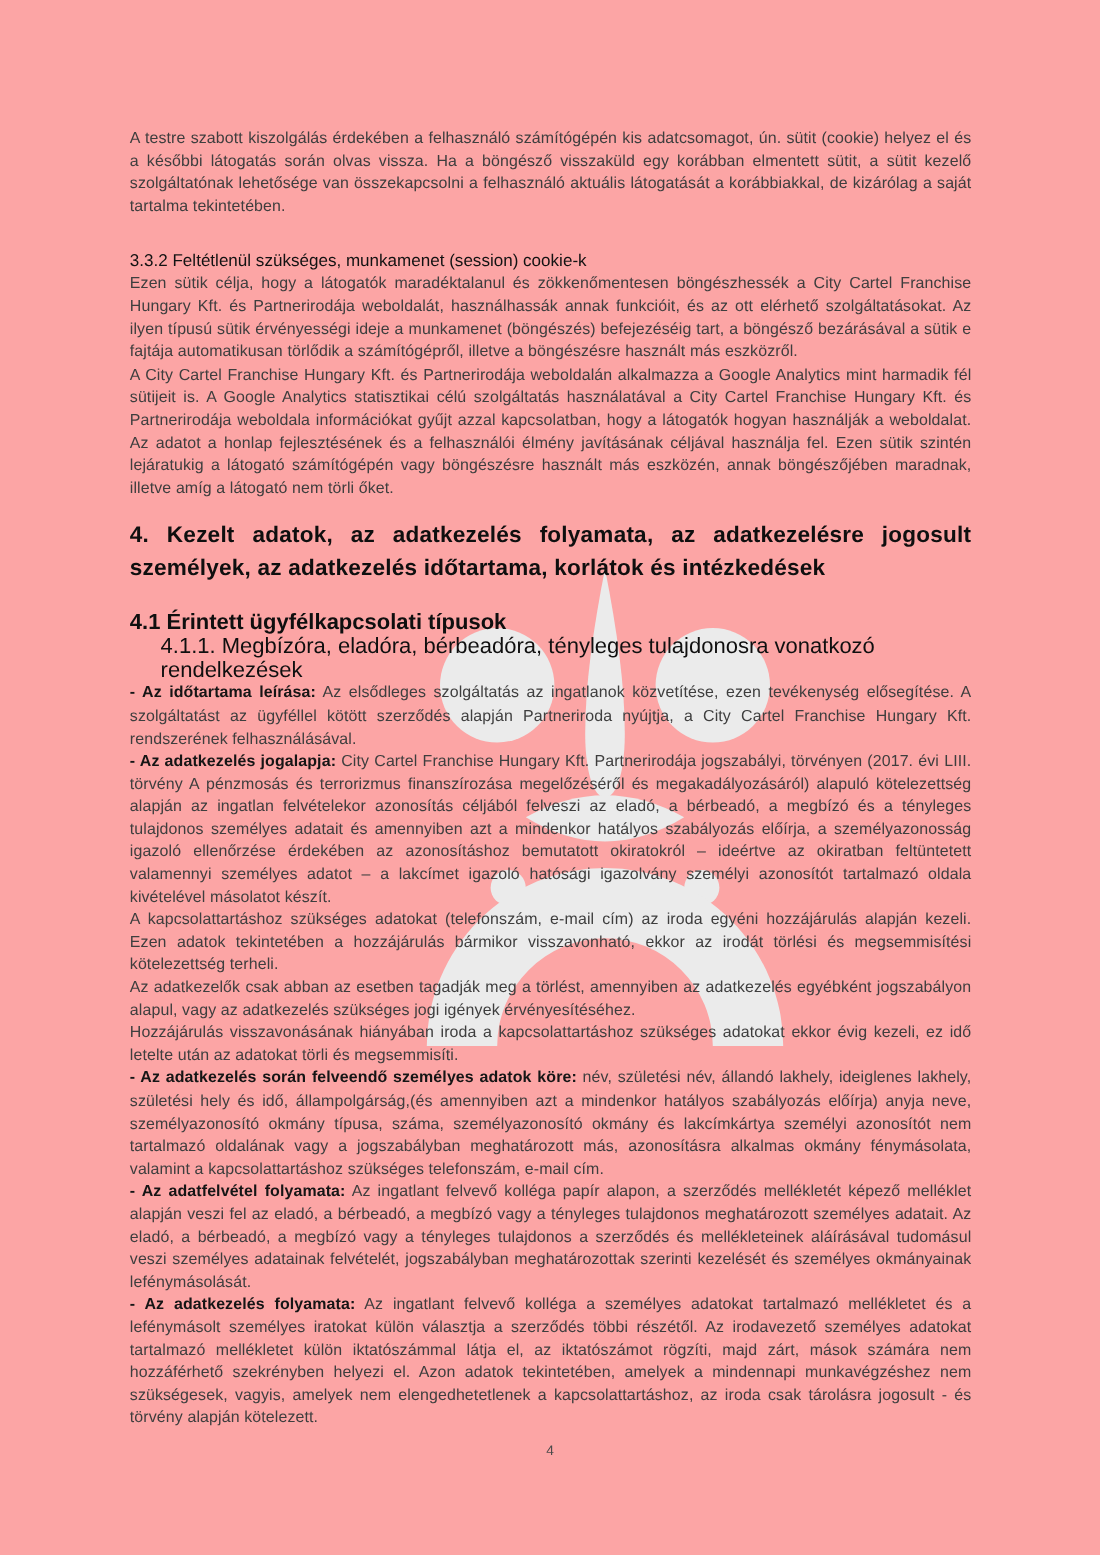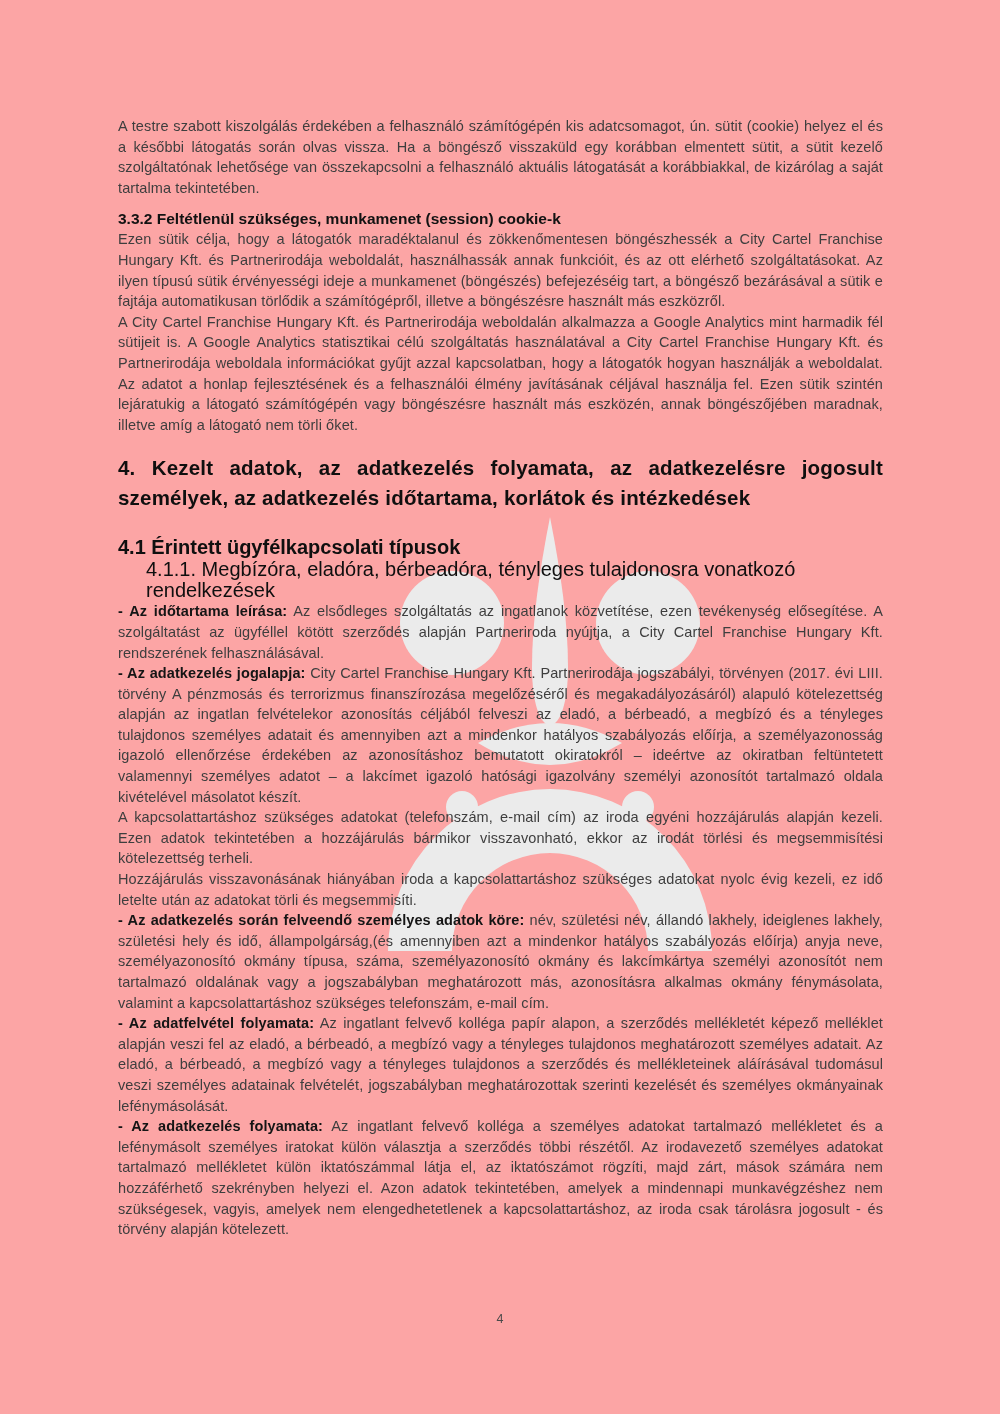--- a/index.html
+++ b/index.html
@@ -37,23 +37,23 @@
     letter-spacing: 0.1px;
     margin: 0;
   }
   p.body b {
     color: #151515;
     font-weight: 700;
   }
   h3.sub {
     font-size: 15.5px;
     line-height: 21px;
-    font-weight: 700;
+    font-weight: 400;
     color: #121212;
-    margin-top: 10px;
+    margin-top: 29px;
   }
   h1.main {
     font-size: 20.5px;
     line-height: 30px;
     font-weight: 700;
     color: #0f0f0f;
     text-align: justify;
     margin-top: 18px;
     letter-spacing: 0.2px;
   }
@@ -116,22 +116,23 @@
 
     <h2 class="lvl41">4.1 Érintett ügyfélkapcsolati típusok</h2>
     <h3 class="lvl411">4.1.1.  Megbízóra, eladóra, bérbeadóra, tényleges tulajdonosra vonatkozó rendelkezések</h3>
 
     <p class="body"><b>- Az időtartama leírása:</b><span> Az elsődleges szolgáltatás az ingatlanok közvetítése, ezen tevékenység elősegítése. A szolgáltatást az ügyféllel kötött szerződés alapján Partneriroda nyújtja, a City Cartel Franchise Hungary Kft. rendszerének felhasználásával.</span></p>
 
     <p class="body"><b>- Az adatkezelés jogalapja:</b><span> City Cartel Franchise Hungary Kft. Partnerirodája jogszabályi, törvényen (2017. évi LIII. törvény A pénzmosás és terrorizmus finanszírozása megelőzéséről és megakadályozásáról) alapuló kötelezettség alapján az ingatlan felvételekor azonosítás céljából felveszi az eladó, a bérbeadó, a megbízó és a tényleges tulajdonos személyes adatait és amennyiben azt a mindenkor hatályos szabályozás előírja, a személyazonosság igazoló ellenőrzése érdekében az azonosításhoz bemutatott okiratokról – ideértve az okiratban feltüntetett valamennyi személyes adatot – a lakcímet igazoló hatósági igazolvány személyi azonosítót tartalmazó oldala kivételével másolatot készít.</span></p>
 
     <p class="body"><b></b><span>A kapcsolattartáshoz szükséges adatokat (telefonszám, e-mail cím) az iroda egyéni hozzájárulás alapján kezeli. Ezen adatok tekintetében a hozzájárulás bármikor visszavonható, ekkor az irodát törlési és megsemmisítési kötelezettség terheli.</span></p>
 
+    <p class="body"><b></b><span>Az adatkezelők csak abban az esetben tagadják meg a törlést, amennyiben az adatkezelés egyébként jogszabályon alapul, vagy az adatkezelés szükséges jogi igények érvényesítéséhez.</span></p>
 
-    <p class="body"><b></b><span>Hozzájárulás visszavonásának hiányában iroda a kapcsolattartáshoz szükséges adatokat nyolc évig kezeli, ez idő letelte után az adatokat törli és megsemmisíti.</span></p>
+    <p class="body"><b></b><span>Hozzájárulás visszavonásának hiányában iroda a kapcsolattartáshoz szükséges adatokat ekkor évig kezeli, ez idő letelte után az adatokat törli és megsemmisíti.</span></p>
 
     <p class="body"><b>- Az adatkezelés során felveendő személyes adatok köre:</b><span> név, születési név, állandó lakhely, ideiglenes lakhely, születési hely és idő, állampolgárság,(és amennyiben azt a mindenkor hatályos szabályozás előírja) anyja neve, személyazonosító okmány típusa, száma, személyazonosító okmány és lakcímkártya személyi azonosítót nem tartalmazó oldalának vagy a jogszabályban meghatározott más, azonosításra alkalmas okmány fénymásolata, valamint a kapcsolattartáshoz szükséges telefonszám, e-mail cím.</span></p>
 
     <p class="body"><b>- Az adatfelvétel folyamata:</b><span> Az ingatlant felvevő kolléga papír alapon, a szerződés mellékletét képező melléklet alapján veszi fel az eladó, a bérbeadó, a megbízó vagy a tényleges tulajdonos meghatározott személyes adatait. Az eladó, a bérbeadó, a megbízó vagy a tényleges tulajdonos a szerződés és mellékleteinek aláírásával tudomásul veszi személyes adatainak felvételét, jogszabályban meghatározottak szerinti kezelését és személyes okmányainak lefénymásolását.</span></p>
 
     <p class="body"><b>- Az adatkezelés folyamata:</b><span> Az ingatlant felvevő kolléga a személyes adatokat tartalmazó mellékletet és a lefénymásolt személyes iratokat külön választja a szerződés többi részétől. Az irodavezető személyes adatokat tartalmazó mellékletet külön iktatószámmal látja el, az iktatószámot rögzíti, majd zárt, mások számára nem hozzáférhető szekrényben helyezi el.  Azon adatok tekintetében, amelyek a mindennapi munkavégzéshez nem szükségesek, vagyis, amelyek nem elengedhetetlenek a kapcsolattartáshoz, az iroda csak tárolásra jogosult - és törvény alapján kötelezett.</span></p>
 
   </div>
 
   <div class="footer-pagenum">4</div>

